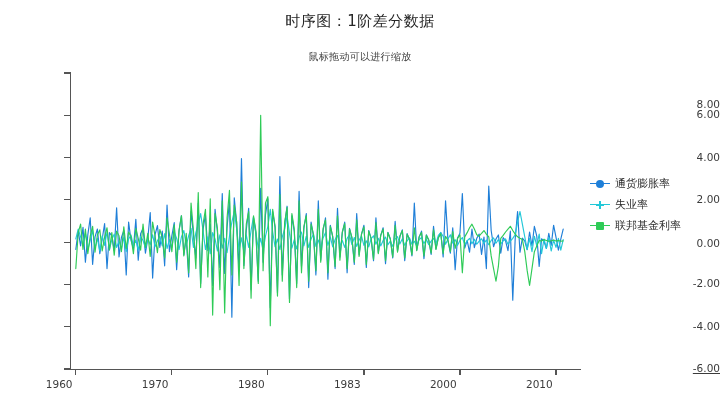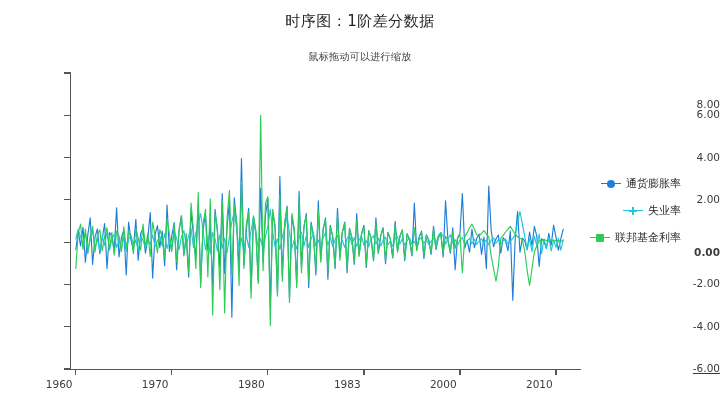--- a/index.html
+++ b/index.html
@@ -36,21 +36,21 @@
   .xtick{position:absolute;top:369px;width:1.2px;height:6px;background:#555555;}
   .xtick-label{
     position:absolute;top:378px;width:60px;text-align:left;
     font-size:10.5px;color:#3b3b3b;
   }
 
   .series-svg{position:absolute;left:0;top:0;width:509px;height:296px;overflow:visible;}
 
   .legend{
     position:absolute;left:590px;top:176px;
-    display:flex;flex-direction:column;gap:12px;align-items:flex-end;
+    display:flex;flex-direction:column;gap:6px;
   }
   .legend-item{display:flex;align-items:center;gap:5px;cursor:pointer;}
   .legend-swatch{position:relative;width:20px;height:10px;flex:0 0 20px;}
   .legend-swatch .lsline{
     position:absolute;top:4.2px;left:0;width:20px;height:1.8px;
   }
   .legend-swatch .lsmark{position:absolute;left:6px;top:1px;width:8px;height:8px;}
   .mk-circle{border-radius:50%;}
   .mk-square{border-radius:1px;}
   .legend-label{font-size:11px;color:#2b2b2b;white-space:nowrap;}
@@ -69,21 +69,21 @@
   <div id="y-ticks">
       <div class="ytick" style="top: 72.4px;"></div>
       <div class="ytick-label" style="top: 66px; margin-top: 32px;">8.00</div>
       <div class="ytick" style="top: 114.686px;"></div>
       <div class="ytick-label" style="top: 108.286px;">6.00</div>
       <div class="ytick" style="top: 156.971px;"></div>
       <div class="ytick-label" style="top: 150.571px; text-align: right;">4.00</div>
       <div class="ytick" style="top: 199.257px;"></div>
       <div class="ytick-label" style="top: 192.857px;">2.00</div>
       <div class="ytick" style="top: 241.543px;"></div>
-      <div class="ytick-label" style="top: 246px; font-weight: bold;">0.00</div>
+      <div class="ytick-label" style="top: 237px;">0.00</div>
       <div class="ytick" style="top: 283.829px;"></div>
       <div class="ytick-label" style="top: 277.429px;">-2.00</div>
       <div class="ytick" style="top: 326.114px;"></div>
       <div class="ytick-label" style="top: 319.714px;">-4.00</div>
       <div class="ytick" style="top: 368.4px;"></div>
       <div class="ytick-label" style="top: 362px; text-decoration: underline;">-6.00</div>
     </div>
   <div id="x-ticks">
       <div class="xtick" style="left: 75.2019px;"></div>
       <div class="xtick-label" style="left: 45.8019px;">1960</div>

